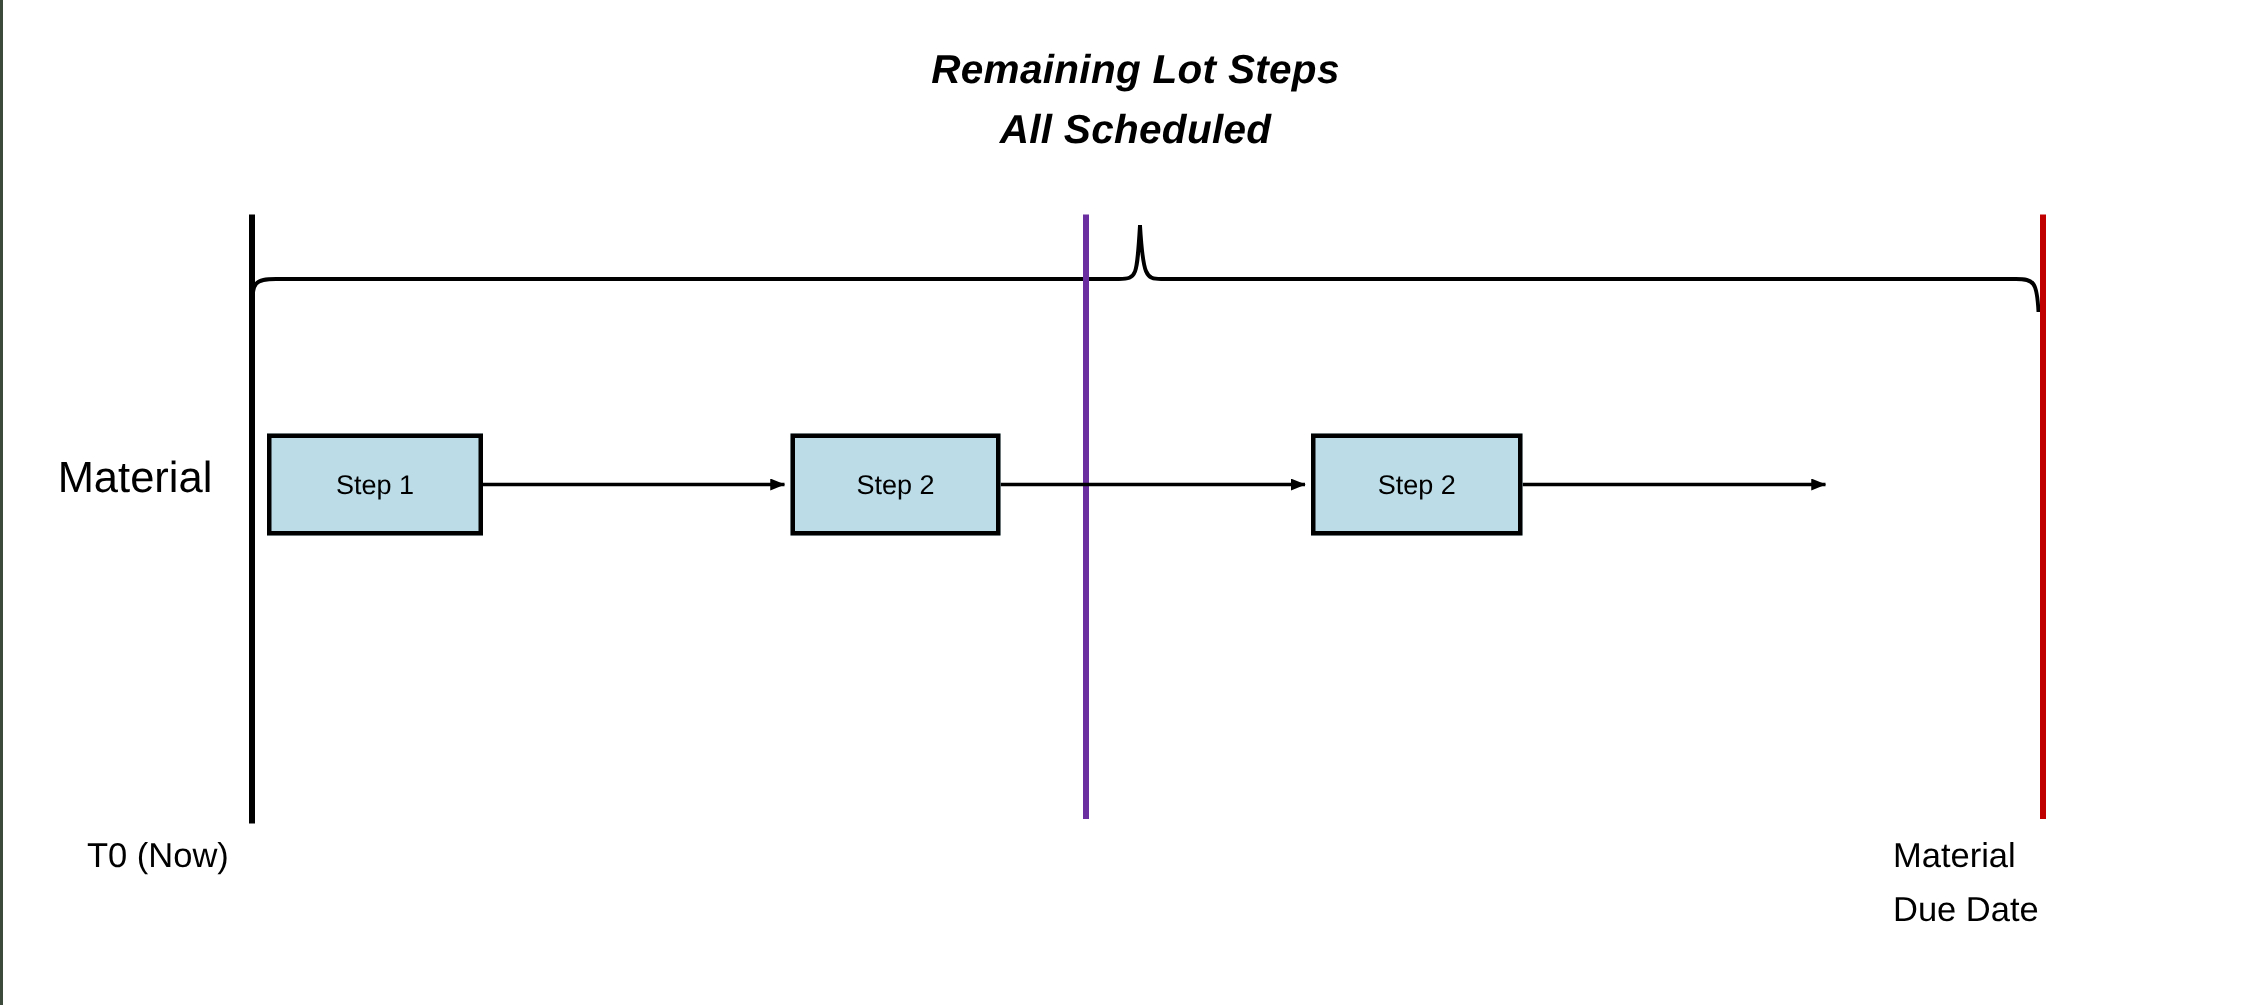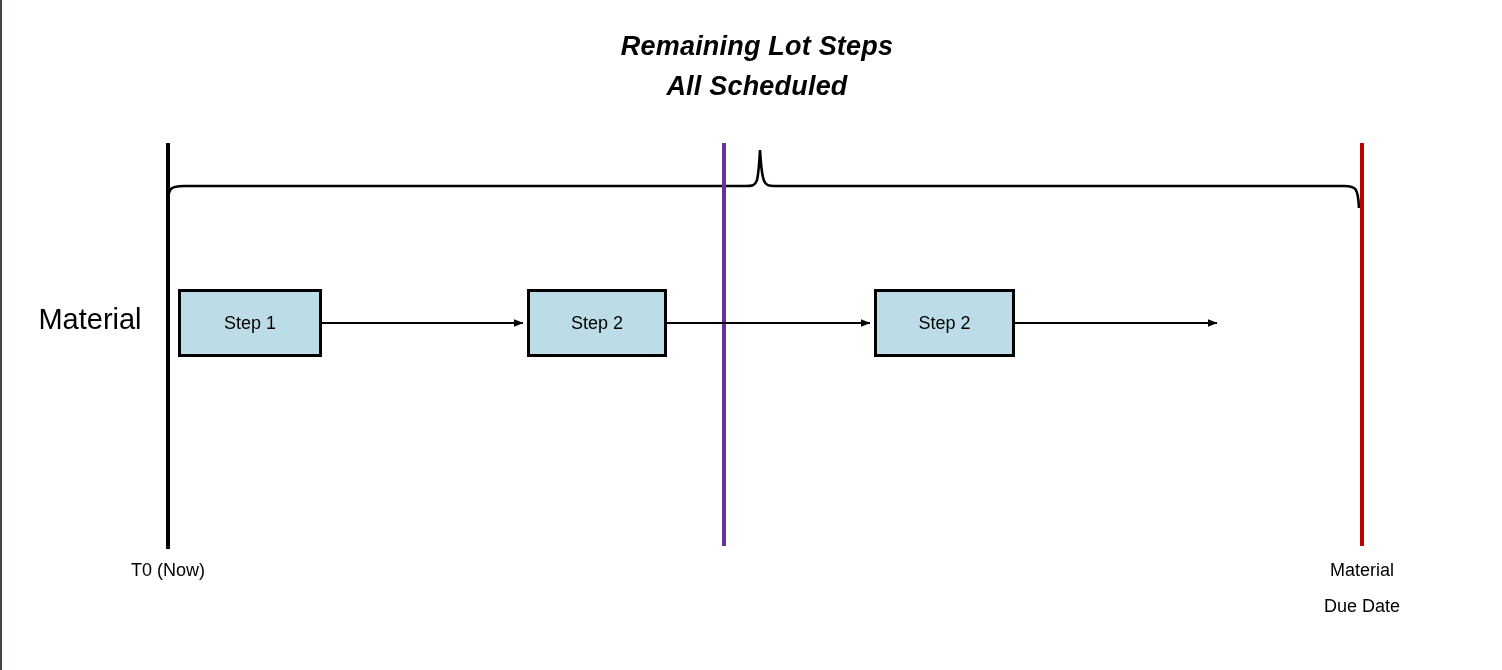--- a/index.html
+++ b/index.html
@@ -63,22 +63,22 @@
     justify-content: center;
     font-size: 18px;
     color: #000000;
     height: 68px;
     top: 289px;
   }
 
   
   .caption {
     position: absolute;
-    text-align: center;
-    font-size: 18px;
+    text-align: left;
+    font-size: 23px;
     line-height: 36px;
     white-space: pre-line;
   }
   .caption-t0      { left: 56px;   top: 552px; width: 220px; color: #000000; }
   .caption-horizon { left: 622px;  top: 552px; width: 200px; color: #3f3454; }
   .caption-due     { left: 1260px; top: 552px; width: 200px; color: #000000; }
 </style>
 </head>
 <body>
 

